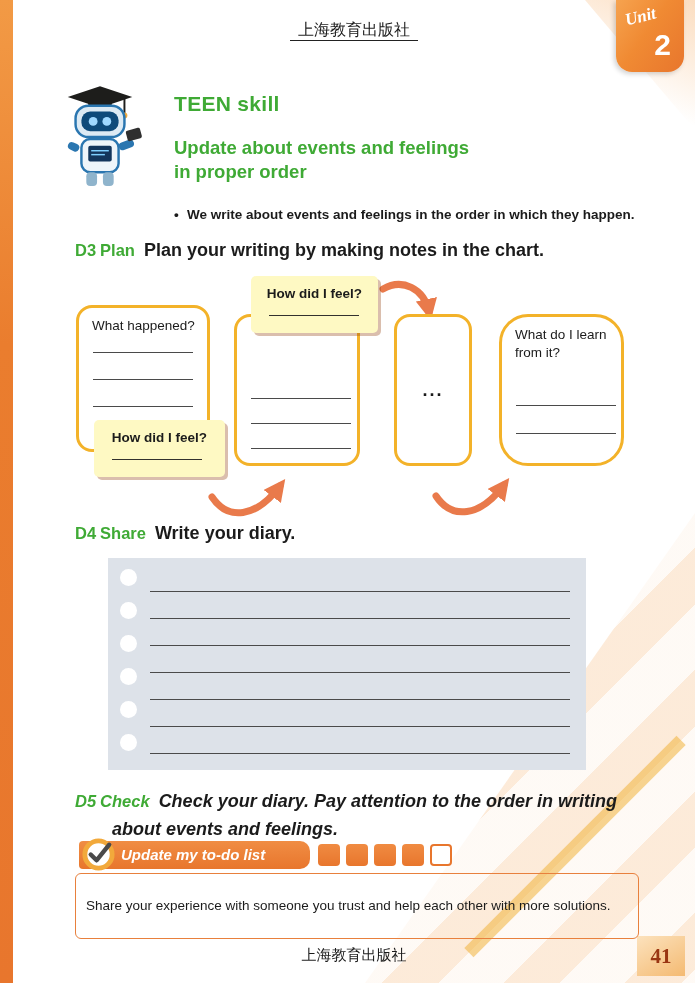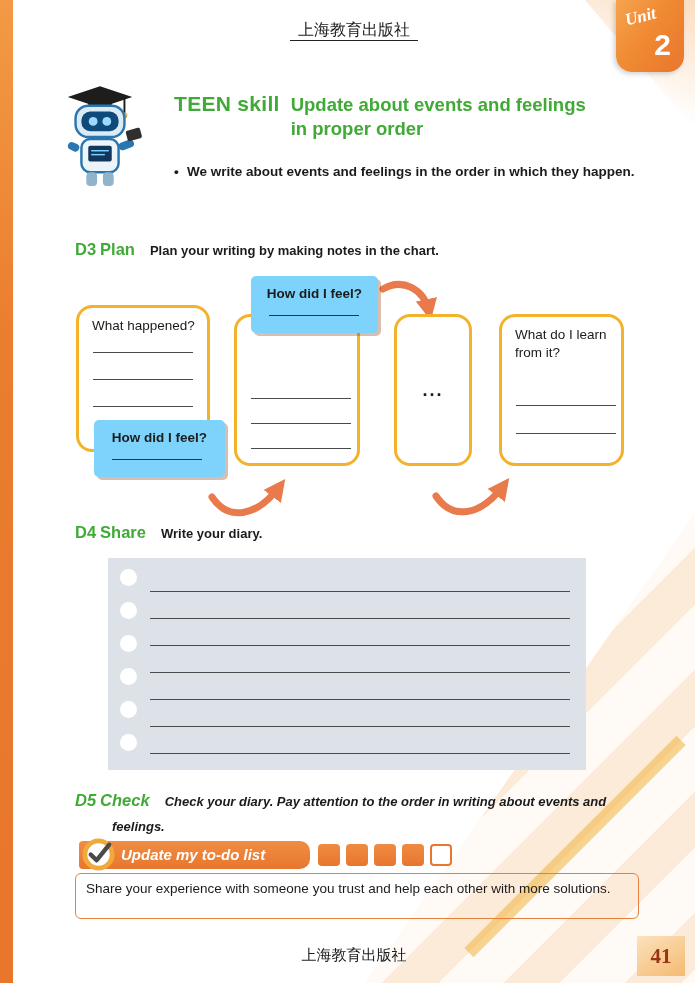--- a/index.html
+++ b/index.html
@@ -37,50 +37,50 @@
   .unit-num { position:absolute; right:13px; top:28px; color:#fff; font-size:30px; font-weight:800; }
 
   .page-num { position:absolute; left:637px; top:936px; width:48px; height:40px;
     background:linear-gradient(150deg,#fce2bd,#f4ba72); display:flex; align-items:center;
     justify-content:center; font-family:"Liberation Serif",serif; font-size:21px;
     font-weight:bold; color:#993512; }
 
   
   .robot { position:absolute; left:56px; top:84px; }
   .teen { position:absolute; left:174px; top:92px; width:482px; }
-  .teen-head { display:flex; align-items:baseline; gap:11px; }
+  .teen-head { display:flex; align-items:baseline; gap:20px;flex-direction:column; }
   .teen-label { color:#3faa35; font-size:21px; font-weight:800; white-space:nowrap; letter-spacing:.3px; }
   .teen-title { color:#3faa35; font-size:18.5px; width:300px; line-height:1.32; font-weight:600; }
   .bullets { margin-top:20px; }
   .bullet { display:flex; font-size:13.5px; font-weight:600; line-height:1.5; width:478px; }
   .dot { width:13px; flex:0 0 13px; }
   .dot::before { content:"•"; }
 
   
   .sec-head { position:absolute; }
   #d3-head { left:75px; top:240px; }
   #d4-head { left:75px; top:523px; }
   #d5-head { left:75px; top:788px; width:560px; padding-left:37px; text-indent:-37px; line-height:1.55;font-style:italic; }
   .sec-code,.sec-name { color:#3faa35; font-weight:bold; font-size:16.5px; }
   .sec-name { margin-left:4px; }
-  .sec-instr { font-weight:bold; font-size:13px; margin-left:15px; }
+  .sec-instr { font-weight:bold; font-size:18px; margin-left:9px; }
 
   
   .chart { position:absolute; left:0; top:268px; width:695px; height:256px; }
   .arrows { position:absolute; left:0; top:0; width:695px; height:256px; pointer-events:none; }
   .ybox { position:absolute; background:#fff; border:3px solid #f3b229; border-radius:16px; }
   .box1 { left:76px;  top:37px; width:134px; height:147px; }
   .box2 { left:234px; top:46px; width:126px; height:152px; }
   .box3 { left:394px; top:46px; width:78px;  height:152px; }
-  .box4 { left:499px; top:46px; width:125px; height:152px; }
+  .box4 { left:499px; top:46px; width:125px; height:152px;border-radius:29px; }
   .box-label { position:absolute; left:13px; top:9px; right:9px; font-size:13.5px; line-height:1.35; }
   .box3 .box-label { position:static; display:flex; height:100%; align-items:center;
     justify-content:center; font-weight:bold; font-size:18px; letter-spacing:2px; }
   .blank { position:absolute; left:14px; width:100px; border-bottom:1.5px solid #4a4a4a; }
-  .obox { position:absolute; background:#7dd3fc; border-radius:5px;
+  .obox { position:absolute; background:#fef9c3; border-radius:5px;
     box-shadow:3px 3px 0 rgba(150,70,20,0.35); }
   .feel-top { left:251px; top:8px; width:127px; height:57px; }
   .feel-bottom { left:94px; top:152px; width:131px; height:57px; }
   .obox .box-label { left:0; right:0; top:9px; text-align:center; font-weight:600; }
   .obox .blank { left:18px; width:90px; top:39px; border-color:#33312e; }
 
   
   .notebook { position:absolute; left:108px; top:558px; width:478px; height:212px; background:#dde2e9; }
   .hole { position:absolute; left:12px; width:17px; height:17px; border-radius:50%; background:#fff; }
   .diary-line { position:absolute; left:42px; width:420px; border-bottom:1.5px solid #4a4a4a; }
@@ -90,21 +90,21 @@
   .todo-banner { position:absolute; left:79px; top:3px; width:231px; height:28px;
     background:linear-gradient(180deg,#f08d44,#e8762d); border-radius:4px 10px 10px 4px;
     color:#fff; font-weight:bold; font-size:15px; line-height:28px; padding-left:42px; }
   .todo-check { position:absolute; left:80px; top:-3px; width:37px; height:37px; }
   .todo-progress { position:absolute; left:318px; top:6px; display:flex; gap:6px; }
   .sq { width:22px; height:22px; border-radius:4px; }
   .sq-filled { background:linear-gradient(180deg,#f08b42,#e8762d); }
   .sq-empty { background:#fff; border:2px solid #e8762d; }
 
   .note-box { position:absolute; left:75px; top:873px; width:564px; min-height:46px;
-    border:1.6px solid #e8803d; border-radius:6px; padding:5px 10px;
+    border:1.6px solid #e8803d; border-radius:6px; padding:22px 10px;
     font-size:13.5px; line-height:1.45; }
 </style>
 </head>
 <body>
 
 <div class="left-strip"></div>
 <div class="top-stripes"></div>
 <div class="corner-stripes"></div>
 <div class="gold-stripe"></div>
 

